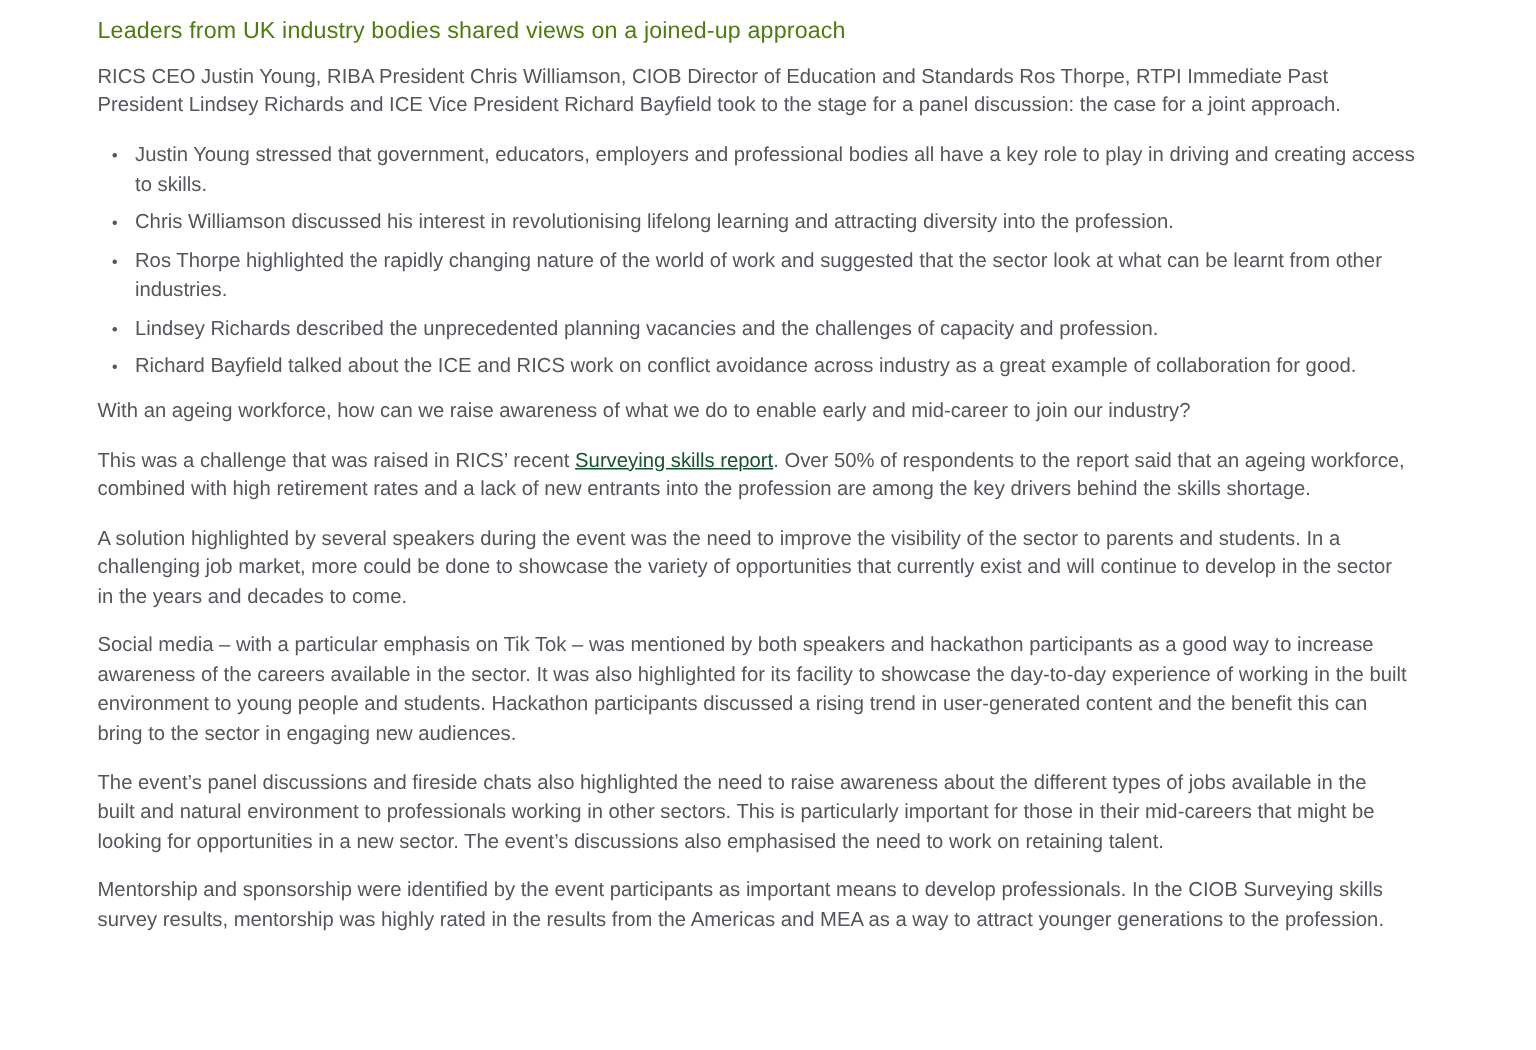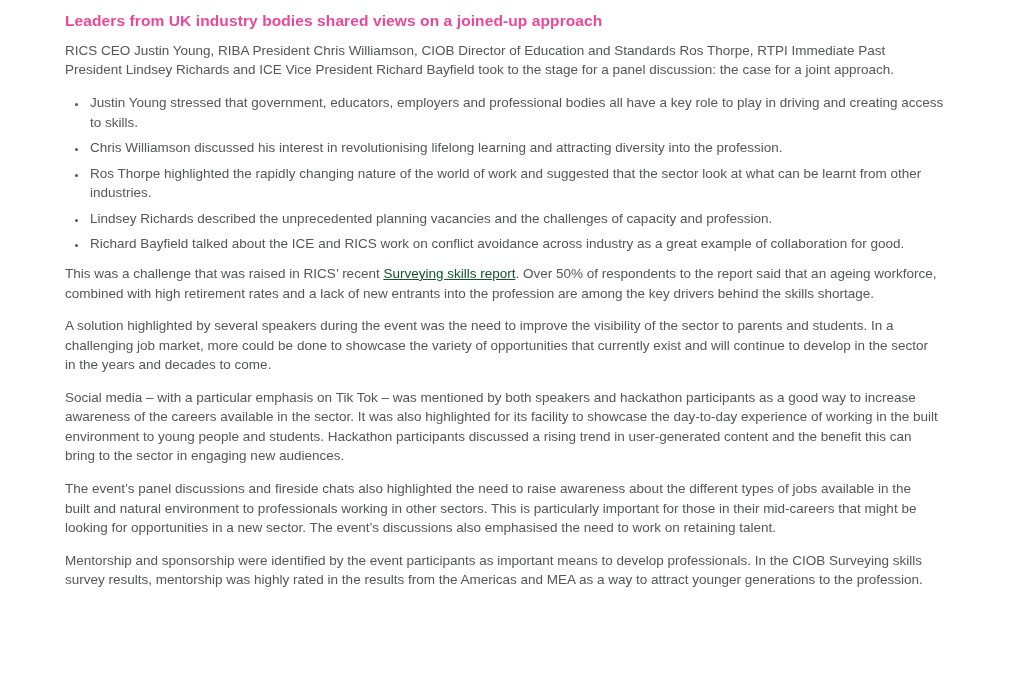--- a/index.html
+++ b/index.html
@@ -18,22 +18,22 @@
     box-sizing: border-box;
     width: 886px;
     margin-left: 65px;
     padding-top: 11px;
     color: #54565b;
     font-size: 13.5px;
     line-height: 1.45;
   }
   h3.section-heading {
     font-size: 15.5px;
-    font-weight: 700;
-    color: #ec4899;
+    font-weight: 400;
+    color: #4d7c0f;
     line-height: 1.35;
     margin: 0 0 9px 0;
     letter-spacing: 0.1px;
   }
   h3.section-heading.second {
     margin-top: 26px;
   }
   p.body-para {
     margin: 0 12px 13px 0;
   }
@@ -69,20 +69,21 @@
 
     <ul class="bullet-list">
       <li>Justin Young stressed that government, educators, employers and professional bodies all have a key role to play in driving and creating access to skills.</li>
       <li>Chris Williamson discussed his interest in revolutionising lifelong learning and attracting diversity into the profession.</li>
       <li>Ros Thorpe highlighted the rapidly changing nature of the world of work and suggested that the sector look at what can be learnt from other industries.</li>
       <li>Lindsey Richards described the unprecedented planning vacancies and the challenges of capacity and profession.</li>
       <li>Richard Bayfield talked about the ICE and RICS work on conflict avoidance across industry as a great example of collaboration for good.</li>
     </ul>
 
 
+    <p class="body-para">With an ageing workforce, how can we raise awareness of what we do to enable early and mid-career to join our industry?</p>
 
     <p class="body-para"><span>This was a challenge that was raised in RICS’ recent </span><a class="inline-link" href="#">Surveying skills report</a><span>. Over 50% of respondents to the report said that an ageing workforce, combined with high retirement rates and a lack of new entrants into the profession are among the key drivers behind the skills shortage.</span></p>
 
     <p class="body-para">A solution highlighted by several speakers during the event was the need to improve the visibility of the sector to parents and students. In a challenging job market, more could be done to showcase the variety of opportunities that currently exist and will continue to develop in the sector in the years and decades to come.</p>
 
     <p class="body-para">Social media – with a particular emphasis on Tik Tok – was mentioned by both speakers and hackathon participants as a good way to increase awareness of the careers available in the sector. It was also highlighted for its facility to showcase the day-to-day experience of working in the built environment to young people and students. Hackathon participants discussed a rising trend in user-generated content and the benefit this can bring to the sector in engaging new audiences.</p>
 
     <p class="body-para">The event’s panel discussions and fireside chats also highlighted the need to raise awareness about the different types of jobs available in the built and natural environment to professionals working in other sectors. This is particularly important for those in their mid-careers that might be looking for opportunities in a new sector.  The event’s discussions also emphasised the need to work on retaining talent.</p>
 
     <p class="body-para">Mentorship and sponsorship were identified by the event participants as important means to develop professionals. In the CIOB Surveying skills survey results, mentorship was highly rated in the results from the Americas and MEA as a way to attract younger generations to the profession.</p>

